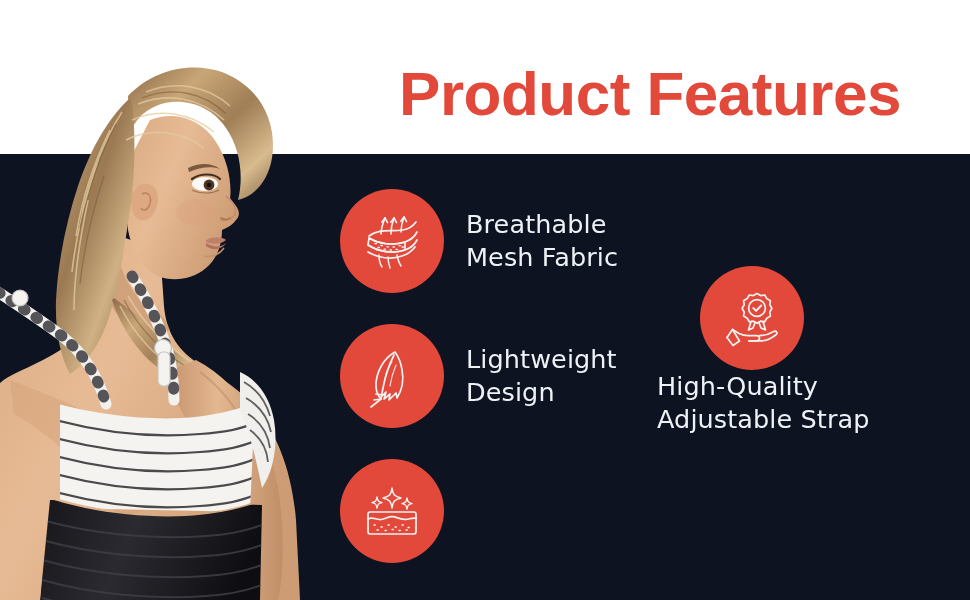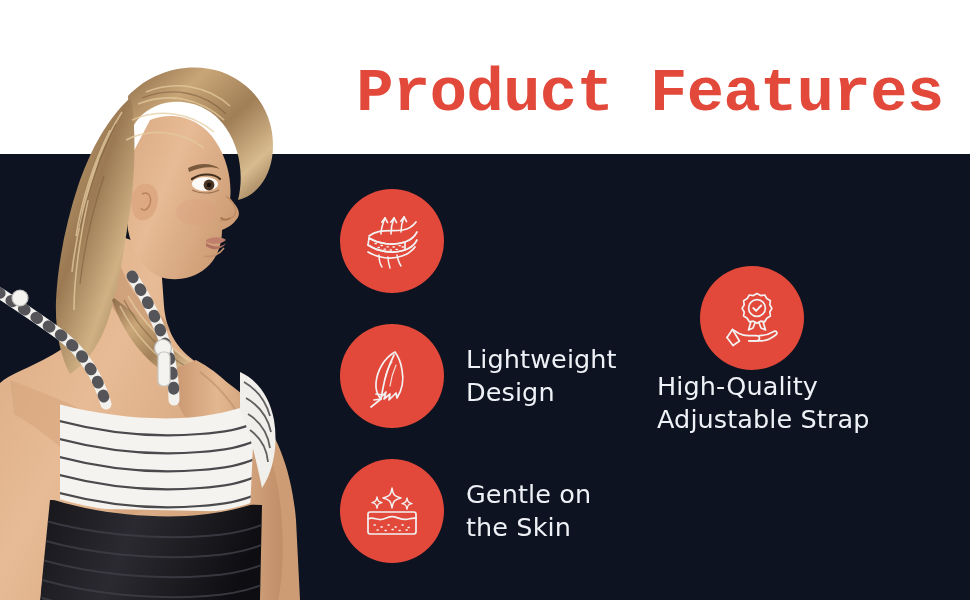--- a/index.html
+++ b/index.html
@@ -36,21 +36,21 @@
     width: 640px;
     height: 186px;
     display: flex;
     align-items: center;
     justify-content: center;
     font-size: 62px;
     font-weight: bold;
     letter-spacing: -0.5px;
     color: #e2493a;
     white-space: nowrap;
-    font-family: Liberation Mono, monospace;
+    font-family: Liberation Sans, sans-serif;
   }
   
   #model-photo {
     position: absolute;
     left: 0;
     top: 0;
     width: 330px;
     height: 600px;
     overflow: hidden;
     z-index: 5;
@@ -336,20 +336,22 @@
           <path d="M45 9 l -3.2 4.2"></path>
             <path d="M45 9 l 2.6 4.6"></path>
         </g>
         <g stroke-width="1.5">
           <path d="M20 47 C 20 52, 21 56, 23 59"></path>
           <path d="M29 49 C 29 54, 30 57, 31 60"></path>
           <path d="M38 47 C 39 52, 40 55, 42 58"></path>
         </g>
       </svg>
     </div>
+    <div class="feature-label">Breathable
+Mesh Fabric</div>
   </div>
 
   <div class="feature" id="feature-lightweight">
     <div class="icon-badge">
       <svg width="66" height="66" viewBox="0 0 66 66" fill="none" stroke="#f2f2f2" stroke-width="1.7" stroke-linecap="round" stroke-linejoin="round">
         <path d="M36 9
                  C 25 15, 18 28, 17 40
                  C 16.5 46, 18 51, 21 55
                  L 27 49
                  L 25 56
@@ -395,22 +397,20 @@
             <path d="M43 47 h1.3"></path>
             <path d="M49 49.5 h1.3"></path>
           <path d="M18 52 h1.3"></path>
             <path d="M26 52.5 h1.3"></path>
             <path d="M33 51.5 h1.3"></path>
           <path d="M40 52.5 h1.3"></path>
             <path d="M47 52 h1.3"></path>
         </g>
       </svg>
     </div>
-    <div class="feature-label">Gentle on
-the Skin</div>
   </div>
 
   <div class="feature" id="feature-quality">
     <div class="icon-badge">
       <svg width="66" height="66" viewBox="0 0 66 66" fill="none" stroke="#f2f2f2" stroke-width="1.7" stroke-linecap="round" stroke-linejoin="round">
 
         <path d="M38 8.5 l 3.6 2.1 4.1 -0.6 2.1 3.6 3.6 2.1 -0.6 4.1 2.1 3.6 -2.1 3.6 0.6 4.1 -3.6 2.1
                  -2.1 3.6 -4.1 -0.6 -3.6 2.1 -3.6 -2.1 -4.1 0.6 -2.1 -3.6 -3.6 -2.1 0.6 -4.1 -2.1 -3.6
                  2.1 -3.6 -0.6 -4.1 3.6 -2.1 2.1 -3.6 4.1 0.6 Z"></path>
         <circle cx="38" cy="23" r="8.4"></circle>

